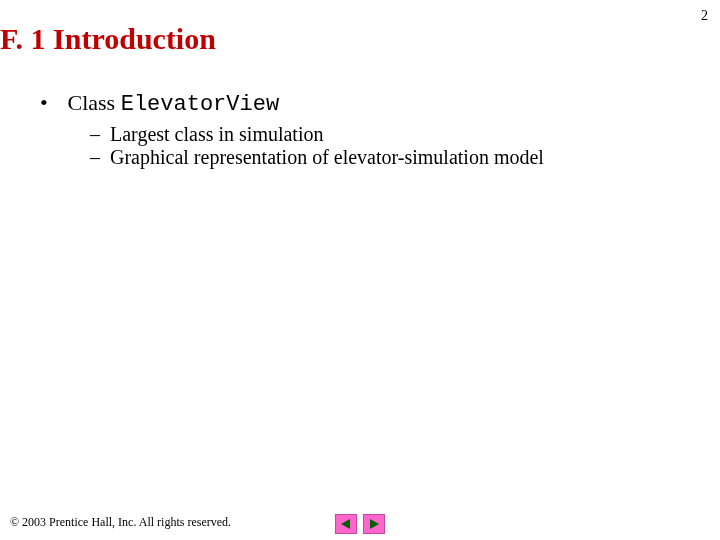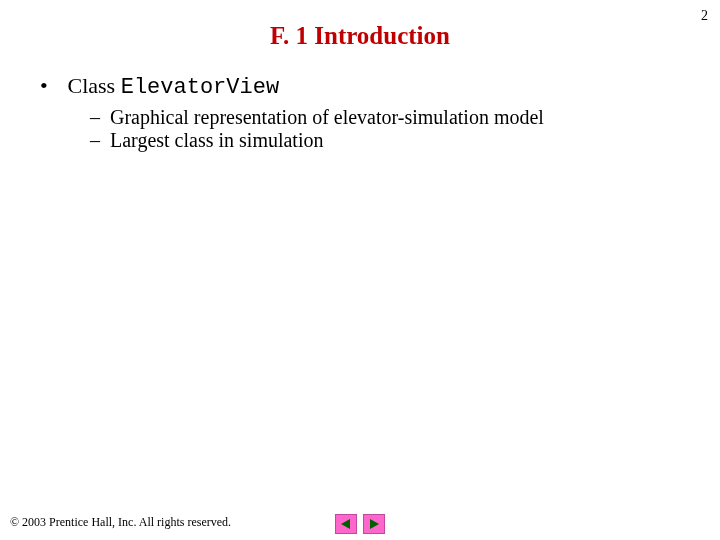--- a/index.html
+++ b/index.html
@@ -13,28 +13,27 @@
     overflow: hidden;
     position: relative;
   }
   .page-number {
     position: absolute;
     top: 8px;
     right: 12px;
     font-size: 14px;
   }
   .title {
-    text-align: center;
     font-weight: bold;
-    font-size: 25px;
+    font-size: 30px;
     margin-top: 22px;
     color: #c00000;
   }
   .content {
-    margin-top: 23px;
+    margin-top: 34px;
     margin-left: 40px;
     margin-right: 30px;
     font-size: 22px;
   }
   ul.level1 {
     list-style: none;
     padding-left: 0;
     margin: 0;
   }
   ul.level1 > li::before {
@@ -96,22 +95,22 @@
 
 <div class="page-number">2</div>
 
 <div class="title">F. 1   Introduction</div>
 
 <div class="content">
   <ul class="level1">
     <li>
       <span>Class </span><span class="classword">ElevatorView</span>
       <ul class="level2">
+        <li>Largest class in simulation</li>
         <li>Graphical representation of elevator-simulation model</li>
-        <li>Largest class in simulation</li>
       </ul>
     </li>
   </ul>
 </div>
 
 <div class="footer">
   <span class="copyright">© 2003 Prentice Hall, Inc.  All rights reserved.</span>
 </div>
 
 <div class="navwrap">

